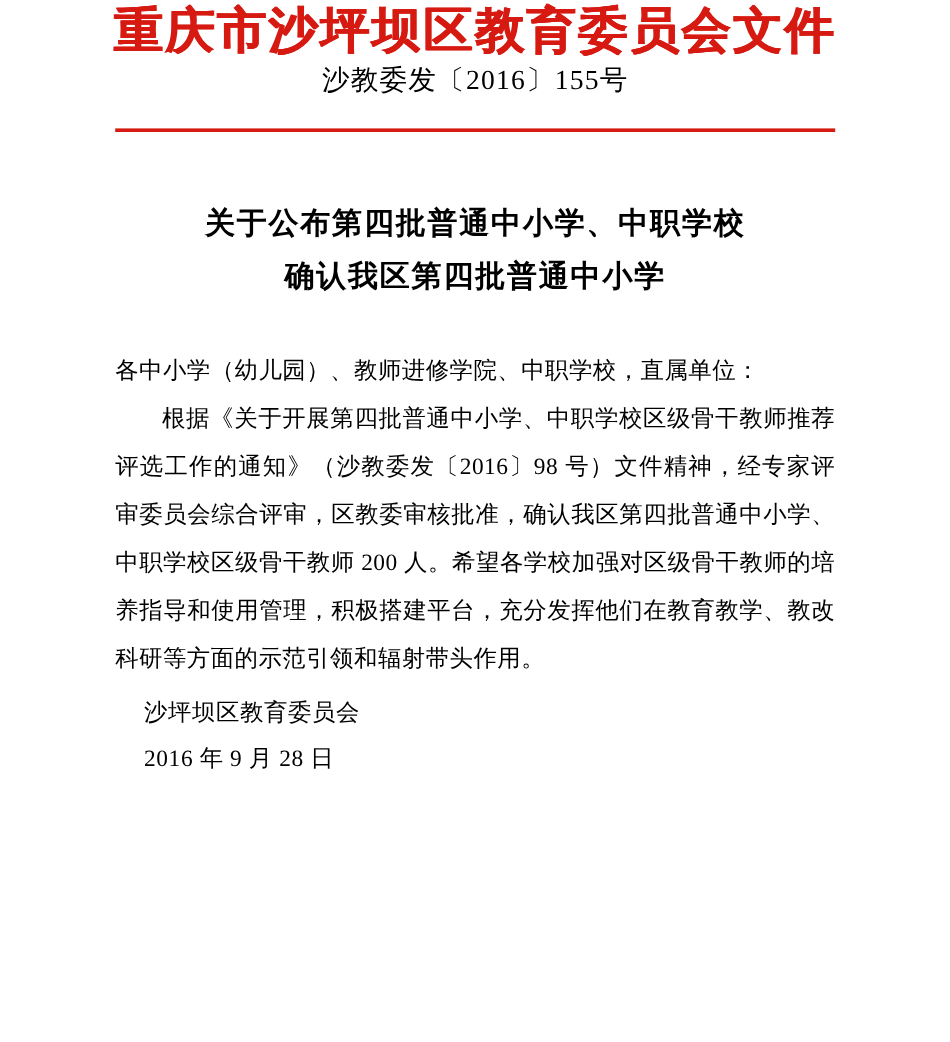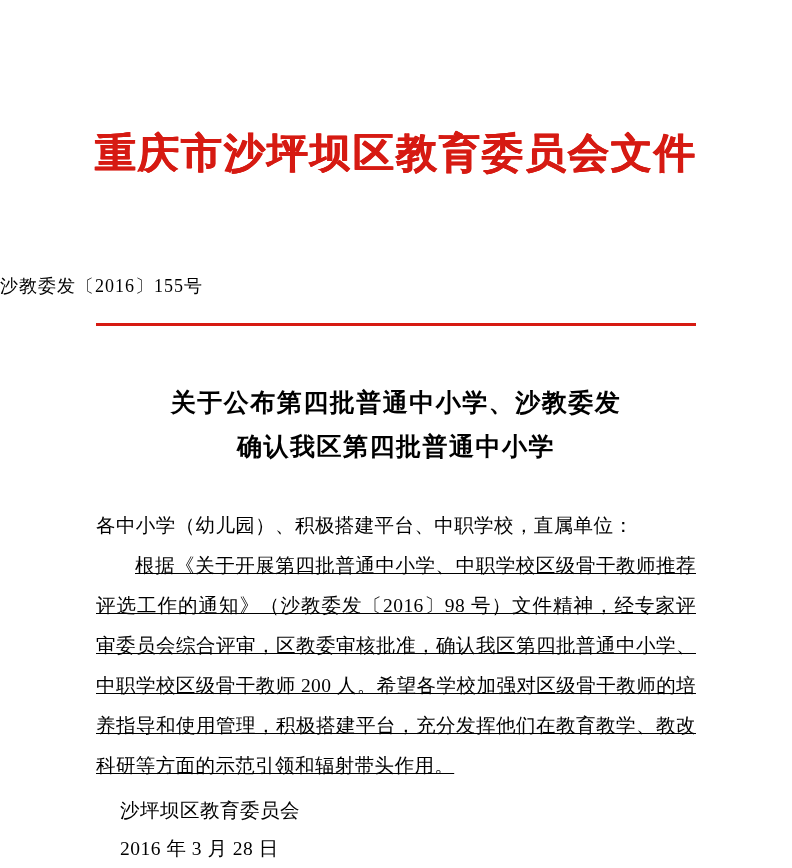--- a/index.html
+++ b/index.html
@@ -21,28 +21,26 @@
     position: relative;
     box-sizing: border-box;
   }
   .masthead {
     text-align: center;
     color: #d61a12;
     font-family: "Liberation Serif", "DejaVu Serif", serif;
     font-weight: bold;
     font-size: 41px;
     letter-spacing: 2px;
-    margin-top: 128px;
     line-height: 1.25;
     text-shadow: 0.6px 0 0 #d61a12, -0.6px 0 0 #d61a12;
   }
   .doc-number {
-    text-align: left;
-    font-size: 18px;
-    margin-top: 95px;
+    text-align: center;
+    font-size: 23px;
     letter-spacing: 1px;
     font-family: "Liberation Serif", "DejaVu Serif", serif;
   }
   .red-rule {
     height: 2.5px;
     background: #d61a12;
     margin: 25px 96px 0 96px;
   }
   .doc-title {
     text-align: center;
@@ -59,21 +57,20 @@
     line-height: 2.05;
     text-align: justify;
     letter-spacing: 0.4px;
   }
   .salutation {
     margin: 0;
   }
   .para {
     margin: 0;
     text-indent: 2em;
-    text-decoration: underline;
   }
   .signature {
     margin: 6px 96px 0 0;
     font-size: 19.5px;
     line-height: 1.95;
     text-align: left;
     padding-left: 120px;
     letter-spacing: 0.5px;
   }
   .sig-line {
@@ -85,27 +82,27 @@
 
 <div class="page">
 
   <div class="masthead">重庆市沙坪坝区教育委员会文件</div>
 
   <div class="doc-number">沙教委发〔2016〕155号</div>
 
   <div class="red-rule"></div>
 
   <div class="doc-title">
-    <div>关于公布第四批普通中小学、沙教委发</div>
+    <div>关于公布第四批普通中小学、中职学校</div>
     <div>确认我区第四批普通中小学</div>
   </div>
 
   <div class="body-block">
-    <p class="salutation">各中小学（幼儿园）、积极搭建平台、中职学校，直属单位：</p>
+    <p class="salutation">各中小学（幼儿园）、教师进修学院、中职学校，直属单位：</p>
     <p class="para">根据《关于开展第四批普通中小学、中职学校区级骨干教师推荐评选工作的通知》（沙教委发〔2016〕98 号）文件精神，经专家评审委员会综合评审，区教委审核批准，确认我区第四批普通中小学、中职学校区级骨干教师 200 人。希望各学校加强对区级骨干教师的培养指导和使用管理，积极搭建平台，充分发挥他们在教育教学、教改科研等方面的示范引领和辐射带头作用。</p>
   </div>
 
   <div class="signature">
     <span class="sig-line">沙坪坝区教育委员会</span>
-    <span class="sig-line">2016 年 3 月 28 日</span>
+    <span class="sig-line">2016 年 9 月 28 日</span>
   </div>
 
 </div>
 
 </body></html>

